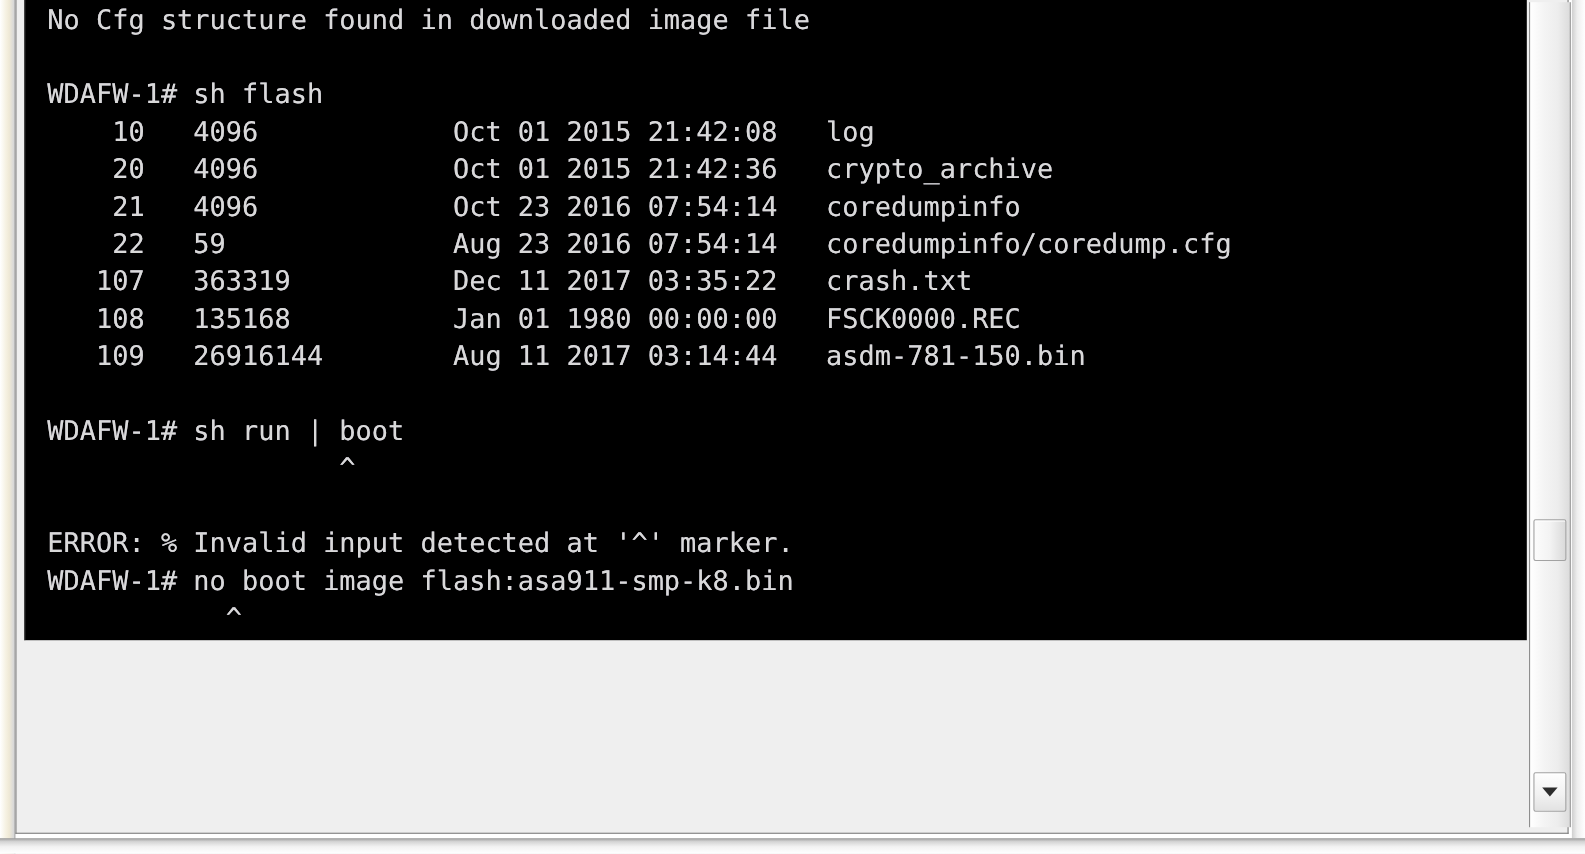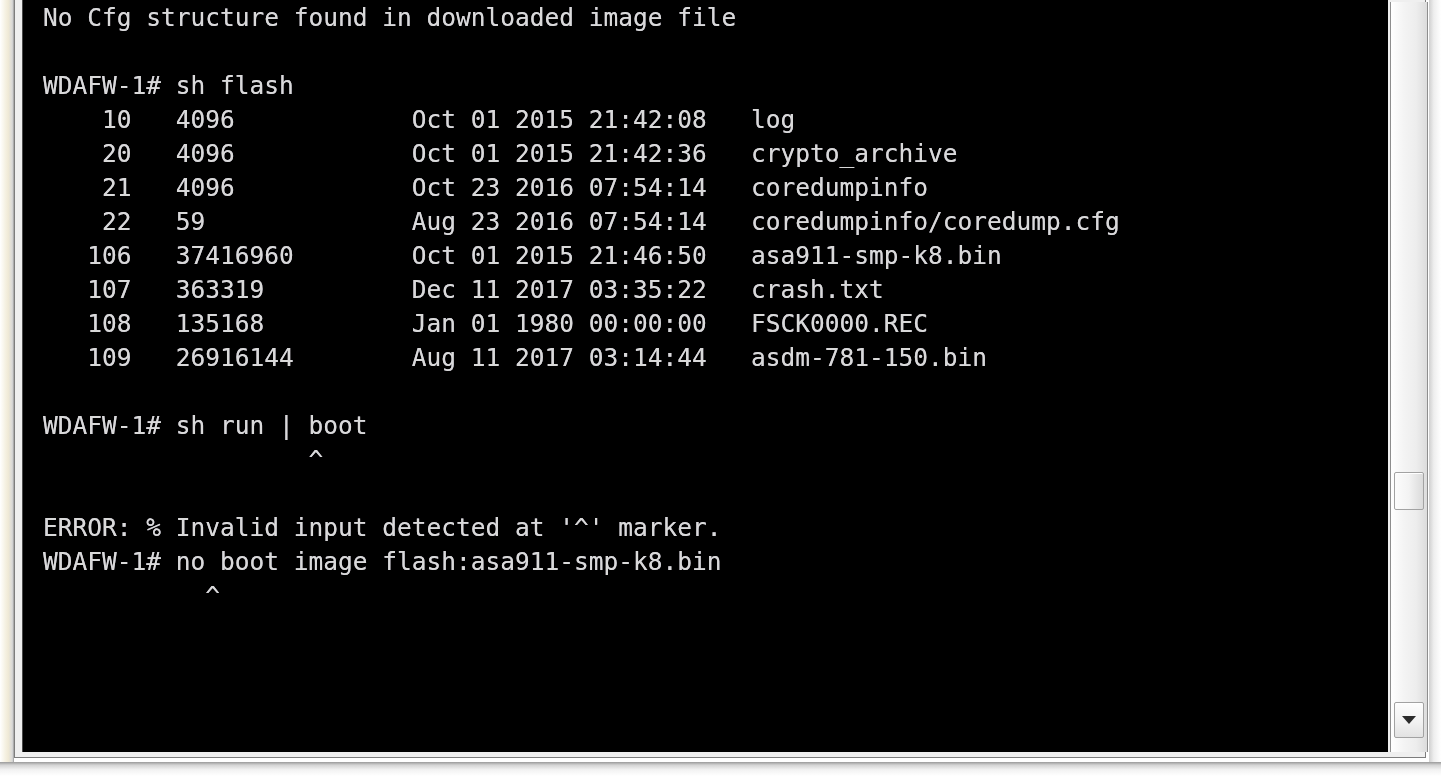--- a/index.html
+++ b/index.html
@@ -54,21 +54,21 @@
     border-top: none;
     background: #efefef;
   }
 
   
   #terminal {
     position: absolute;
     left: 22px;
     top: 0px;
     width: 1366px;
-    height: 752px;
+    height: 582px;
     background: #000000;
     overflow: hidden;
     box-sizing: border-box;
     border-left: 1px solid #4a4a4a;
   }
   #terminal-lines {
     position: absolute;
     left: 0px;
     top: 1px;
     width: 1366px;
@@ -172,21 +172,20 @@
 
   <div id="terminal">
     <div id="terminal-lines">
         <div class="term-line">No Cfg structure found in downloaded image file</div>
         <div class="term-line blank"></div>
         <div class="term-line">WDAFW-1# sh flash</div>
         <div class="term-line">    10   4096            Oct 01 2015 21:42:08   log</div>
         <div class="term-line">    20   4096            Oct 01 2015 21:42:36   crypto_archive</div>
         <div class="term-line">    21   4096            Oct 23 2016 07:54:14   coredumpinfo</div>
         <div class="term-line">    22   59              Aug 23 2016 07:54:14   coredumpinfo/coredump.cfg</div>
-        <div class="term-line">   106   37416960        Oct 01 2015 21:46:50   asa911-smp-k8.bin</div>
         <div class="term-line">   107   363319          Dec 11 2017 03:35:22   crash.txt</div>
         <div class="term-line">   108   135168          Jan 01 1980 00:00:00   FSCK0000.REC</div>
         <div class="term-line">   109   26916144        Aug 11 2017 03:14:44   asdm-781-150.bin</div>
         <div class="term-line blank"></div>
         <div class="term-line">WDAFW-1# sh run | boot</div>
         <div class="term-line">                  ^</div>
         <div class="term-line blank"></div>
         <div class="term-line">ERROR: % Invalid input detected at '^' marker.</div>
         <div class="term-line">WDAFW-1# no boot image flash:asa911-smp-k8.bin</div>
         <div class="term-line">           ^</div>

